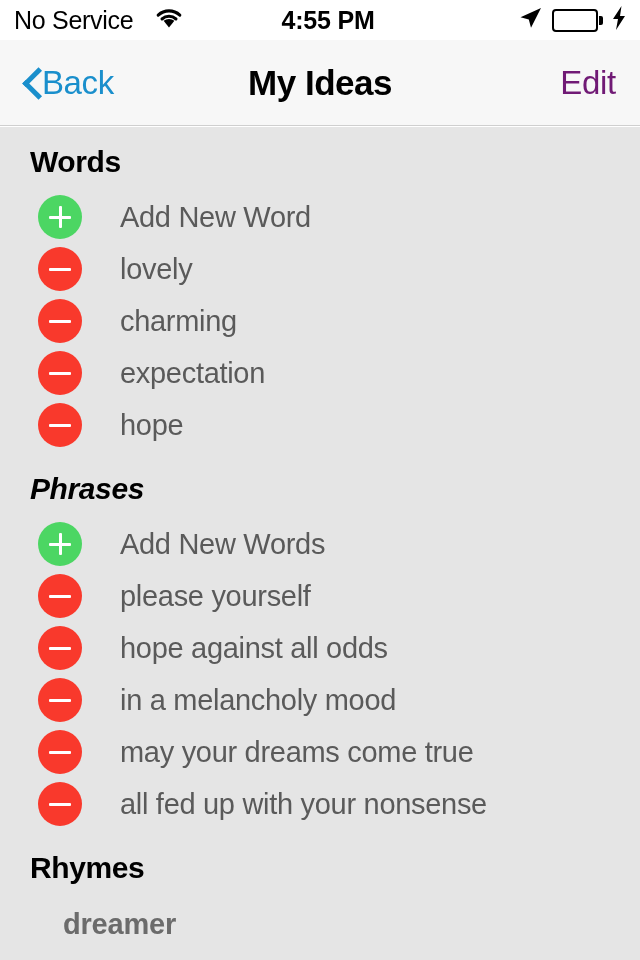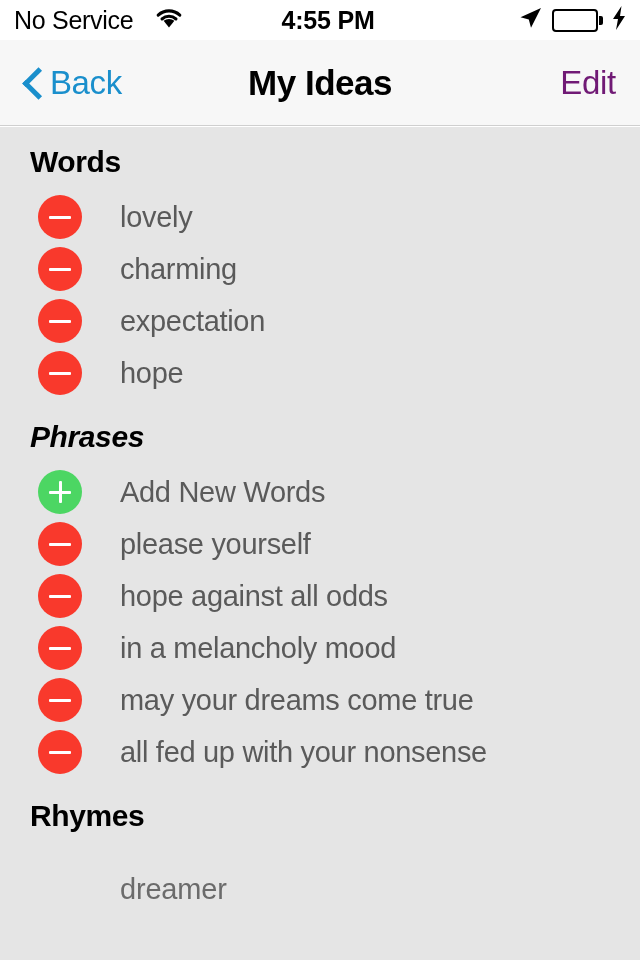--- a/index.html
+++ b/index.html
@@ -94,21 +94,21 @@
     background: #f7f7f7;
     border-bottom: 1px solid #cfcfcf;
     box-sizing: border-box;
     display: flex;
     align-items: center;
     padding: 0 24px;
   }
   #nav-back {
     display: flex;
     align-items: center;
-    gap: 8px;
+    gap: 0;
     cursor: pointer;
     flex: 0 0 auto;
   }
   .chevron-left {
     width: 18px;
     height: 32px;
     position: relative;
   }
   .chevron-left::before {
     content: "";
@@ -203,26 +203,26 @@
   }
   .row-label {
     margin-left: 38px;
     font-size: 29px;
     color: #5a5a5a;
     letter-spacing: -0.3px;
     white-space: nowrap;
   }
 
   .rhyme-item {
-    padding-left: 120px;
+    padding-left: 63px;
     font-size: 29px;
-    font-weight: normal;
+    font-weight: bold;
     color: #6b6b6b;
     letter-spacing: -0.2px;
-    margin-top: 44px;
+    margin-top: 27px;
     line-height: 1;
   }
 </style>
 </head>
 <body>
 
 <div id="status-bar">
   <div class="sb-left">
     <span class="sb-carrier">No Service</span>
     <span>
@@ -261,20 +261,27 @@
   </div>
   <div id="nav-title">My Ideas</div>
   <div id="nav-edit">Edit</div>
 </div>
 
 <div id="content">
 
   <div class="section-header section-words-header">Words</div>
   <div class="rows">
     <div class="row">
+      <span class="row-btn add">
+          <span class="bar-h"></span>
+          <span class="bar-v"></span>
+        </span>
+      <span class="row-label">Add New Word</span>
+    </div>
+    <div class="row">
       <span class="row-btn remove">
           <span class="bar-h"></span>
         </span>
       <span class="row-label">lovely</span>
     </div>
     <div class="row">
       <span class="row-btn remove">
           <span class="bar-h"></span>
         </span>
       <span class="row-label">charming</span>

